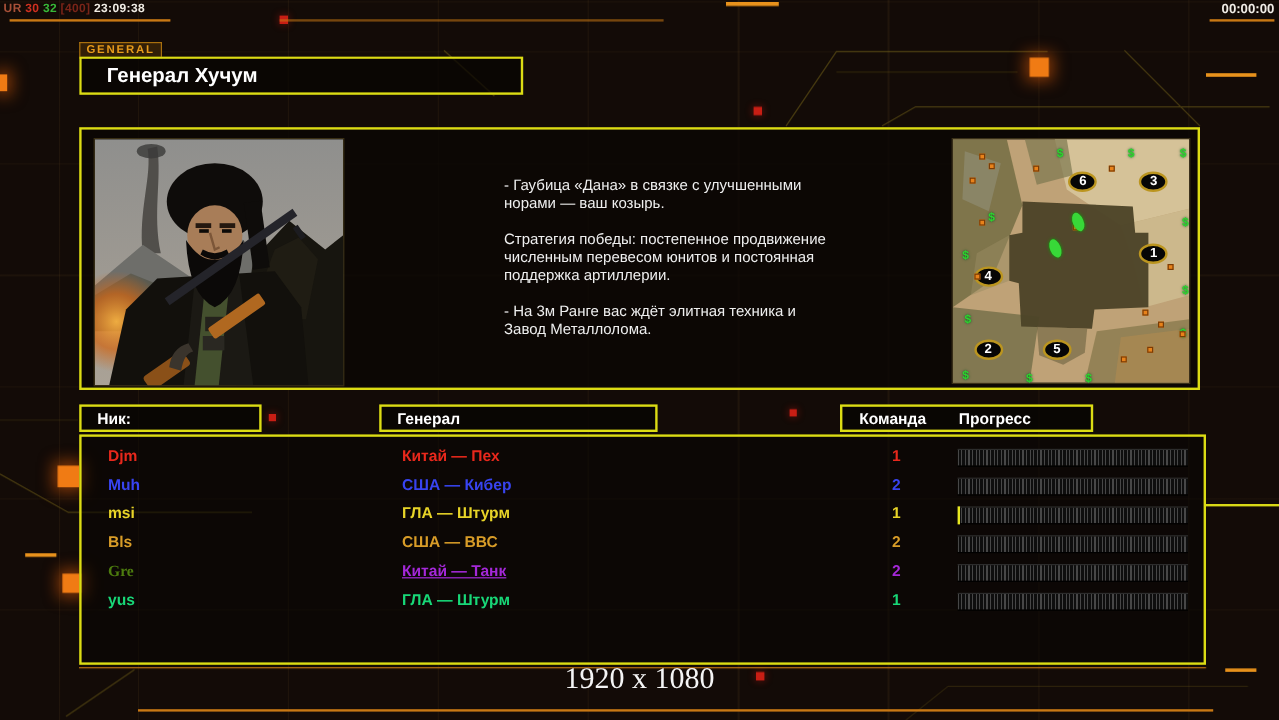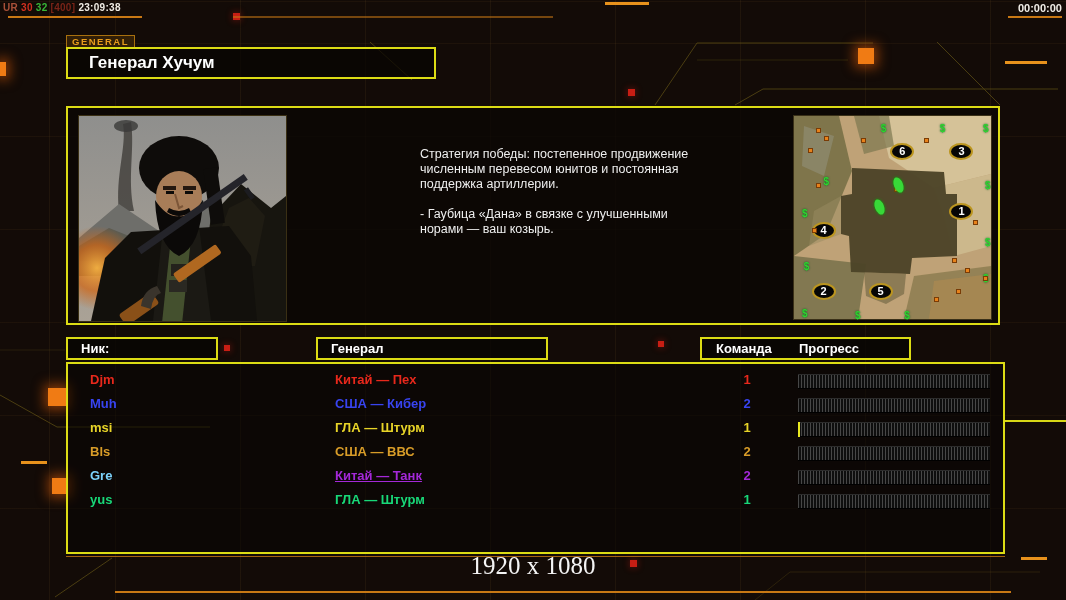--- a/index.html
+++ b/index.html
@@ -160,22 +160,23 @@
       <rect x="40" y="186" width="40" height="14" rx="3" fill="#8a5018" transform="rotate(-35 60 193)"></rect>
       <rect x="60" y="132" width="130" height="7" fill="#24242a" transform="rotate(-35 60 135)"></rect>
       <rect x="92" y="142" width="52" height="11" rx="2" fill="#b06820" transform="rotate(-35 118 147)"></rect>
       <path d="M78,170 q-14,4 -16,20 l10,3 q2,-14 10,-16 Z" fill="#3a342c"></path>
       <rect x="168" y="72" width="5" height="12" fill="#1c1c20" transform="rotate(-35 170 78)"></rect>
     </g>
   </svg>
 </div>
 
 <div class="briefing">
+    <p>- Гаубица «Дана» в связке с улучшенными норами — ваш козырь.</p>
     <p>Стратегия победы: постепенное продвижение численным перевесом юнитов и постоянная поддержка артиллерии.</p>
-    <p>- Гаубица «Дана» в связке с улучшенными норами — ваш козырь.</p>
+    <p>- На 3м Ранге вас ждёт элитная техника и Завод Металлолома.</p>
   </div>
 
 <div class="map">
   <svg width="197" height="203" viewBox="0 0 197 203">
     <rect width="197" height="203" fill="#bfa277"></rect>
     <polygon points="85,0 197,0 197,58 140,72 95,42" fill="#d6c49a" opacity="0.95"></polygon>
     <polygon points="140,72 197,58 197,130 160,140 150,100" fill="#cdba8e" opacity="0.9"></polygon>
     <polygon points="0,0 45,0 58,55 32,118 0,140" fill="#6f6a40" opacity="0.8"></polygon>
     <polygon points="10,10 40,20 30,60 8,50" fill="#8e8c72" opacity="0.7"></polygon>
     <polygon points="0,140 72,148 64,203 0,203" fill="#77714a" opacity="0.85"></polygon>
@@ -261,21 +262,21 @@
   <div class="prow">
     <span class="c-nick" style="color: rgb(216, 156, 40);">Bls</span>
     <span class="c-gen" style="color: rgb(216, 156, 40);">США — ВВС</span>
     <span class="c-team" style="color: rgb(216, 156, 40);">2</span>
     <div class="c-bar">
       <div class="bar-fill" style="width: 0px;"></div>
     </div>
   </div>
 
   <div class="prow">
-    <span class="c-nick" style="color: #7dd3fc;">Gre</span>
+    <span class="c-nick" style="color: #4d7c0f; font-family: Liberation Serif, serif;">Gre</span>
     <span class="c-gen" style="color: rgb(164, 40, 216); text-decoration: underline;">Китай — Танк</span>
     <span class="c-team" style="color: rgb(164, 40, 216);">2</span>
     <div class="c-bar">
       <div class="bar-fill" style="width: 0px;"></div>
     </div>
   </div>
 
   <div class="prow">
     <span class="c-nick" style="color: rgb(24, 216, 120);">yus</span>
     <span class="c-gen" style="color: rgb(24, 216, 120);">ГЛА — Штурм</span>

